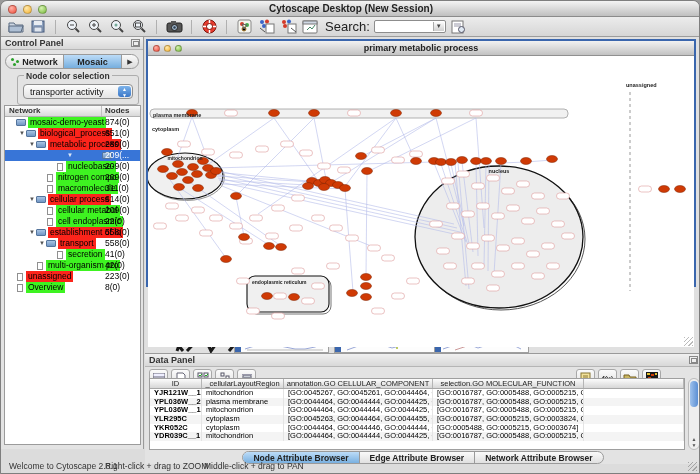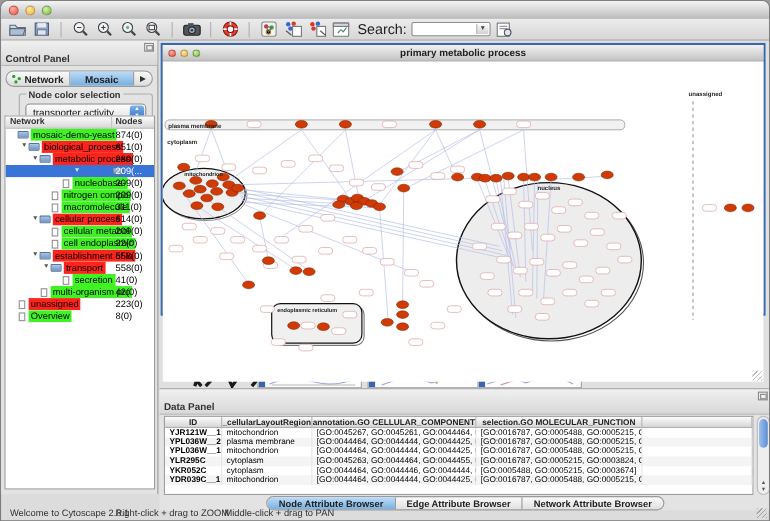--- a/index.html
+++ b/index.html
@@ -20,21 +20,21 @@
     border-bottom:1px solid #9c9c9c;display:flex;align-items:center;padding:0 6px;gap:4px;}
   .tbicon{width:18px;height:17px;display:flex;align-items:center;justify-content:center;}
   .tbsep{width:1px;height:14px;background:#b0b0b0;margin:0 4px;}
   .searchlbl{font-size:13px;color:#222;margin-left:2px;}
   .searchbox{width:72px;height:13px;background:#fff;border:1px solid #8d8d8d;border-radius:2px;
     font-size:9px;padding:0 2px;display:flex;align-items:center;position:relative;}
   .searchbox .dd{position:absolute;right:1px;top:1px;width:11px;height:9px;background:linear-gradient(#fdfdfd,#cfcfcf);
     border-left:1px solid #aaa;font-size:6px;color:#444;text-align:center;line-height:9px;}
   
   .cpanel{position:absolute;left:0;top:36px;width:143px;height:412px;background:#e3e3e3;border-right:1px solid #9a9a9a;}
-  .phead{position:relative;height:13px;font-size:9px;font-weight:bold;color:#333;padding:11px 4px;
+  .phead{position:relative;height:13px;font-size:9px;font-weight:bold;color:#333;padding:1px 4px;
     background:linear-gradient(#f0f0f0,#d8d8d8);border-bottom:1px solid #b5b5b5;}
   .floatic{position:absolute;right:3px;top:2px;width:9px;height:8px;border:1px solid #888;background:#eee;}
   .floatic:before{content:"";position:absolute;left:1px;top:1px;width:4px;height:3px;border:1px solid #888;}
   .cptabs{display:flex;margin:4px 4px 0 4px;height:15px;border:1px solid #9a9a9a;border-radius:8px;
     background:linear-gradient(#fafafa,#dcdcdc);overflow:hidden;font-size:9px;}
   .cptab{flex:1;display:flex;align-items:center;justify-content:center;gap:3px;border-right:1px solid #9a9a9a;color:#222;font-weight:bold;}
   .cptab.sel{background:linear-gradient(#bcdcf8,#76aede);}
   .cptab-arrow{width:16px;display:flex;align-items:center;justify-content:center;font-size:7px;color:#333;}
   .netglyph{width:8px;height:8px;position:relative;}
   .netglyph i{position:absolute;width:3px;height:3px;border-radius:50%;background:#2ca02c;}
@@ -81,21 +81,21 @@
   .dpanel{position:absolute;left:144px;top:352px;width:556px;height:111px;background:#e3e3e3;border-top:1px solid #9a9a9a;}
   .dtoolbar{position:relative;height:22px;display:flex;align-items:center;gap:3px;padding:0 4px;}
   .dbtn{width:19px;height:18px;border:1px solid #a8a8a8;border-radius:3px;background:linear-gradient(#fbfbfb,#dedede);
     display:flex;align-items:center;justify-content:center;font-size:8px;}
   .dright{position:absolute;right:40px;display:flex;gap:3px;}
   .dtable{position:absolute;left:4px;top:24px;width:536px;height:72px;background:#fff;border:1px solid #9f9f9f;overflow:hidden;
     font-size:7.5px;}
   .drow{display:grid;grid-template-columns:52px 82px 149px 151px 1fr;height:8.7px;line-height:8.7px;white-space:nowrap;}
   .drow div{overflow:hidden;padding-left:4px;border-right:1px solid #e4e4e4;}
   .drow.head{background:linear-gradient(#fcfcfc,#d7d7d7);border-bottom:1px solid #a8a8a8;height:10px;line-height:10px;
-    font-weight:bold;text-align:center;color:#222;}
+    font-weight:normal;text-align:center;color:#222;}
   .drow.head div{border-right:1px solid #b5b5b5;text-align:center;padding-left:0;}
   .drow:nth-child(odd):not(.head){background:#f4f4f4;}
   .drow .idc{font-weight:bold;}
   .vscroll{position:absolute;right:1px;top:24px;width:12px;height:72px;background:#eee;border:1px solid #bbb;border-radius:6px;}
   .vthumb{position:absolute;left:1px;right:1px;top:2px;height:26px;border-radius:5px;background:linear-gradient(90deg,#9ec1ec,#5b8fd4);}
   .varrows{position:absolute;left:0;right:0;bottom:1px;font-size:5px;text-align:center;color:#555;line-height:6px;}
   .dtabs{position:absolute;left:0;right:0;top:97px;display:flex;justify-content:center;}
   .dtabset{display:flex;border:1px solid #9a9a9a;border-radius:8px;overflow:hidden;background:linear-gradient(#fafafa,#e0e0e0);height:13px;}
   .dtab{padding:0 10px;font-size:8.5px;font-weight:bold;color:#222;line-height:13px;border-right:1px solid #9a9a9a;}
   .dtab:last-child{border-right:none;}
@@ -110,20 +110,21 @@
 <body>
 
 <div class="app">
 
   <div class="titlebar">
     <div class="lights">
       <div class="light red"></div>
       <div class="light yellow"></div>
       <div class="light green"></div>
     </div>
+    <div class="title">Cytoscape Desktop (New Session)</div>
   </div>
 
   <div class="toolbar">
     <div class="tbicon">
       <svg width="16" height="13">
           <path d="M1 3 h5 l1.5 2 H15 v7 H1 z" fill="#cdd6e2" stroke="#5a6b80"></path>
           <path d="M1 6 h14 l-2 6 H1 z" fill="#aebfd4" stroke="#5a6b80"></path>
         </svg>
       </div>
     <div class="tbicon">

